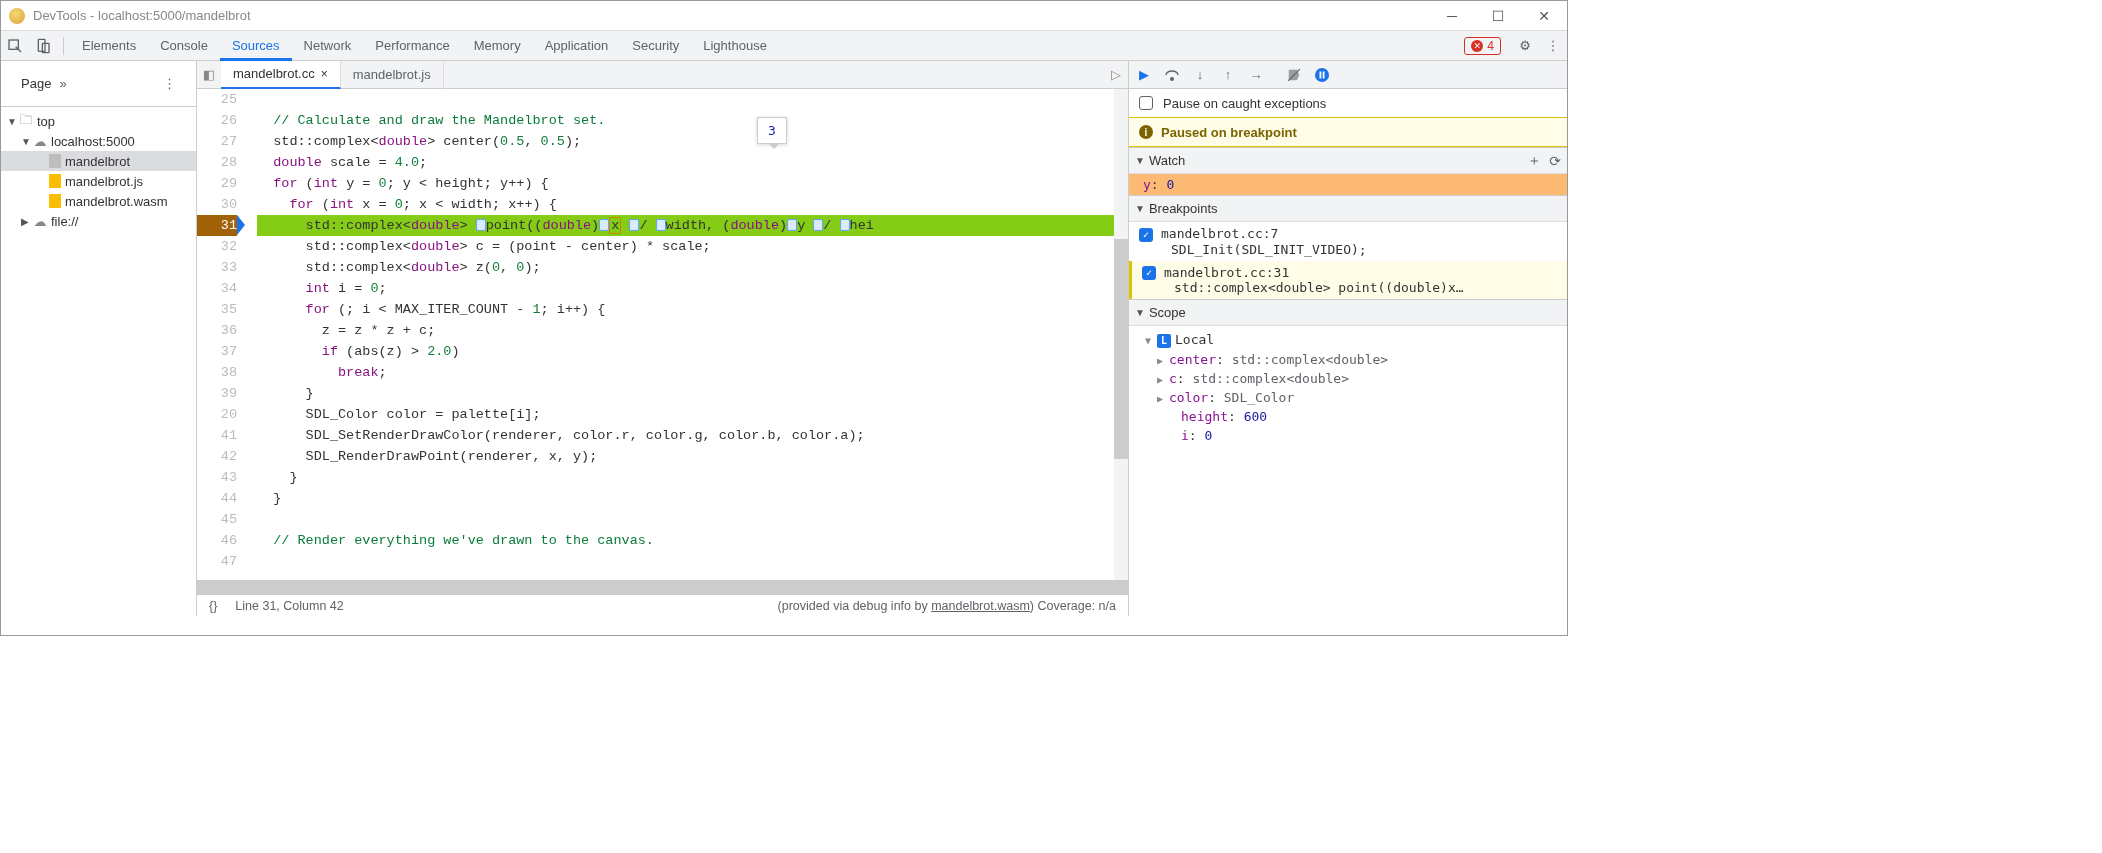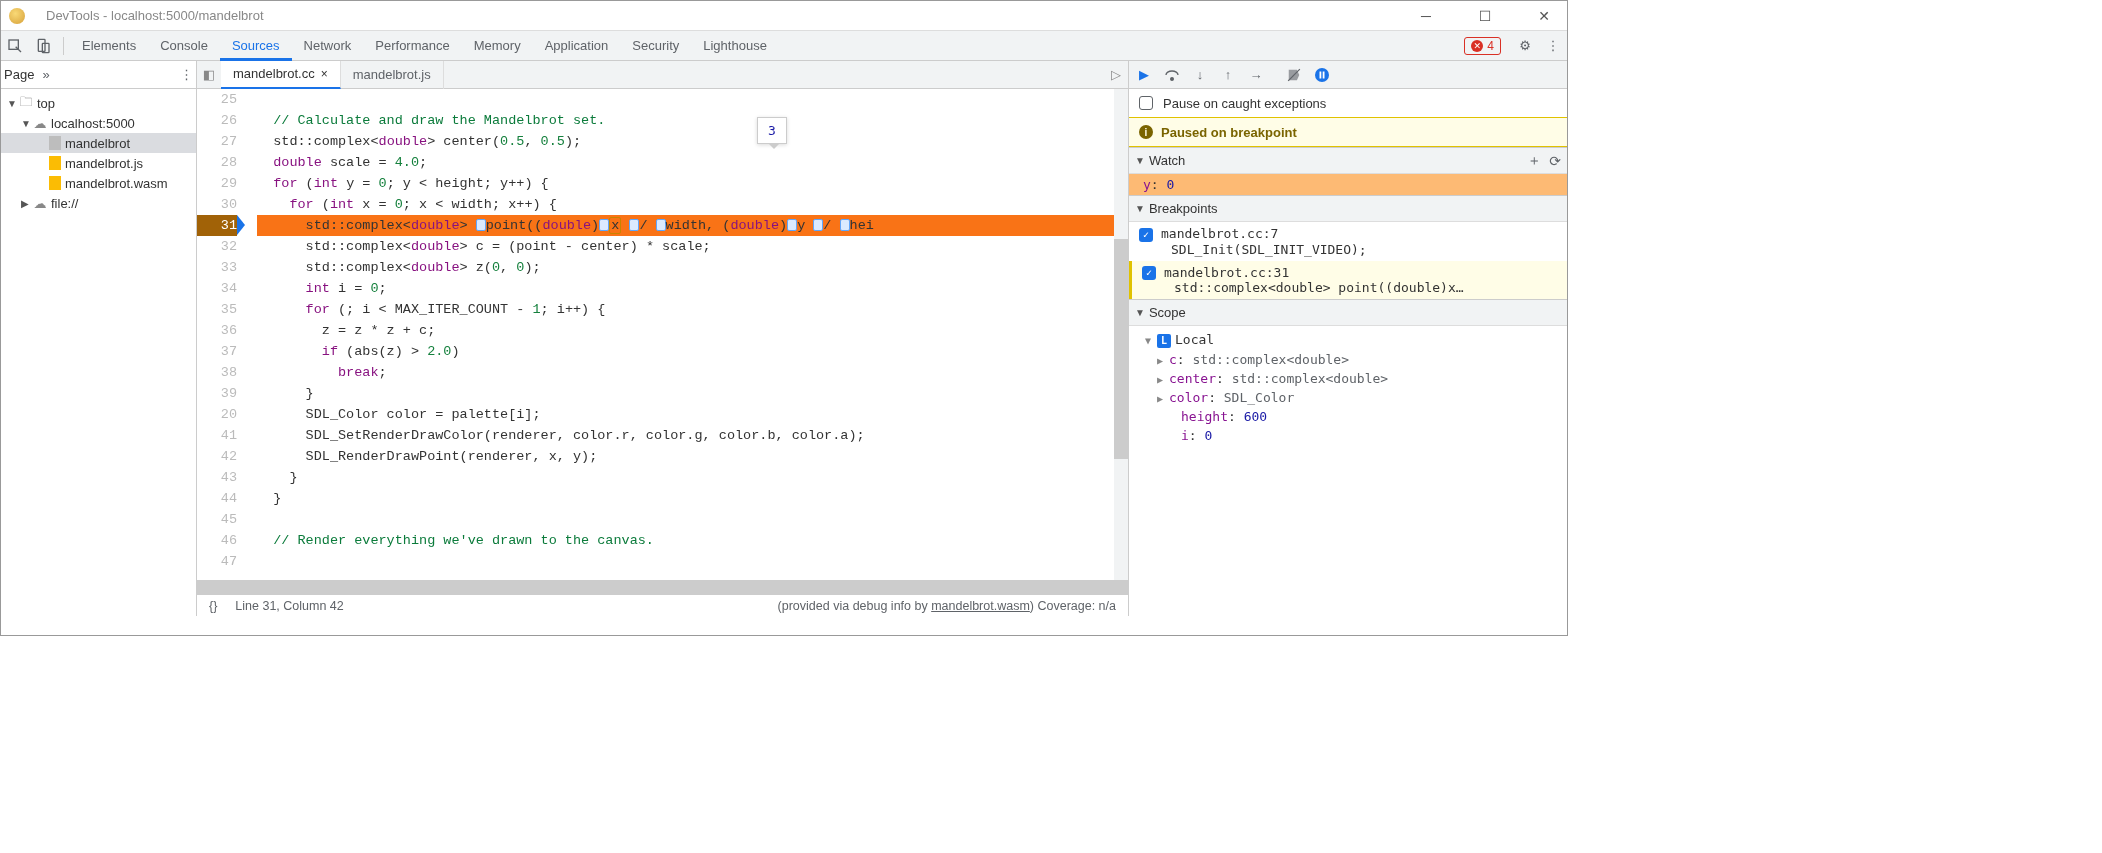--- a/index.html
+++ b/index.html
@@ -1,34 +1,34 @@
 <!DOCTYPE html>
 <html><head>
 <meta charset="utf-8">
 <style>
 * { box-sizing: border-box; margin: 0; padding: 0; }
 body { font-family: "Segoe UI", Arial, sans-serif; font-size: 13px; color: #333; background: #fff; overflow: hidden; width: 1568px; height: 636px; border: 1px solid #999; }
-.titlebar { display: flex; align-items: center; height: 30px; background: #fff; border-bottom: 1px solid #ddd; padding-left: 8px; gap: 13px; }
+.titlebar { display: flex; align-items: center; height: 30px; background: #fff; border-bottom: 1px solid #ddd; padding-left: 8px; }
 .titlebar .logo { width: 16px; height: 16px; border-radius: 50%; background: radial-gradient(circle at 40% 35%, #f9d976, #d6a039); margin-right: 8px; }
 .titlebar .title { color: #888; font-size: 13px; }
 .titlebar .spacer { flex: 1; }
 .win-btn { width: 46px; height: 30px; display: flex; align-items: center; justify-content: center; font-size: 14px; color: #555; }
 
 .toolbar { display: flex; align-items: center; height: 30px; background: #f1f3f4; border-bottom: 1px solid #ccc; }
 .toolbar .tbtn { width: 28px; height: 28px; display: flex; align-items: center; justify-content: center; color: #5f6368; }
 .toolbar .sep { width: 1px; height: 18px; background: #ccc; margin: 0 6px; }
 .tabs { display: flex; flex: 1; }
 .tab { padding: 0 12px; height: 30px; line-height: 30px; color: #5f6368; cursor: pointer; font-size: 13px; }
 .tab.active { color: #1a73e8; border-bottom: 3px solid #1a73e8; }
 .err-badge { display: flex; align-items: center; border: 1px solid #d93025; border-radius: 3px; padding: 0 6px; height: 18px; color: #d93025; margin-right: 10px; font-size: 12px; }
 .err-badge .dot { width: 12px; height: 12px; border-radius: 50%; background: #d93025; color: #fff; font-size: 9px; display: flex; align-items: center; justify-content: center; margin-right: 4px; }
 
 .mainrow { display: flex; height: 555px; }
 .leftpane { width: 196px; border-right: 1px solid #ccc; display: flex; flex-direction: column; }
-.lphead { height: 28px; display: flex; align-items: center; border-bottom: 1px solid #ccc; padding: 0 3px; }
+.lphead { height: 46px; display: flex; align-items: center; border-bottom: 1px solid #ccc; padding: 0 20px; }
 .lphead .dd { color: #333; margin-right: 8px; }
 .lphead .more { margin-left: auto; color: #5f6368; }
 .tree { padding: 4px 0; font-size: 13px; }
 .trow { display: flex; align-items: center; height: 20px; padding-left: 6px; }
 .trow.sel { background: #dadce0; }
 .tri { width: 10px; font-size: 10px; color: #555; margin-right: 2px; }
 .ficon { width: 14px; height: 14px; margin-right: 4px; display: inline-flex; align-items: center; justify-content: center; }
 .ficon.folder { color: #888; }
 .ficon.cloud { color: #888; }
 .ficon.file-g { background: #bdbdbd; width: 12px; height: 14px; }
@@ -40,21 +40,21 @@
 .ftab.active { background: #fff; color: #333; border-bottom: 2px solid #1a73e8; }
 .ftab .x { margin-left: 6px; font-size: 12px; }
 .ftoggle { width: 24px; text-align: center; color: #888; }
 .code-area { flex: 1; display: flex; font-family: Consolas, "Courier New", monospace; font-size: 13.5px; line-height: 21px; position: relative; overflow: hidden; }
 .gutter { width: 48px; text-align: right; color: #bbb; padding-right: 8px; background: #fff; user-select: none; }
 .gline { height: 21px; }
 .gline.active { background: #a16207; color: #fff; position: relative; }
 .gline.active::after { content: ""; position: absolute; right: -8px; top: 0; border-top: 10.5px solid transparent; border-bottom: 10.5px solid transparent; border-left: 8px solid #1a73e8; }
 .codelines { flex: 1; padding-left: 12px; white-space: pre; overflow: hidden; }
 .cline { height: 21px; }
-.cline.active { background: #f97316; }
+.cline.active { background: #84cc16; }
 .kw { color: #881280; }
 .com { color: #0b7b3b; font-style: normal; }
 .num { color: #15803d; text-align: center; }
 .dbg { display: inline-block; width: 10px; height: 12px; background: #dbeafe; border: 1px solid #60a5fa; border-radius: 2px; vertical-align: middle; }
 .hov { border: 1px solid #c88400; padding: 0 1px; border-radius: 2px; }
 .tooltip { position: absolute; left: 560px; top: 28px; background: #fff; border: 1px solid #ccc; padding: 2px 10px; font-family: Consolas, monospace; color: #1a1aa6; font-size: 13px; box-shadow: 0 1px 4px rgba(0,0,0,0.15); }
 .tooltip::after { content: ""; position: absolute; left: 10px; bottom: -6px; border-left: 6px solid transparent; border-right: 6px solid transparent; border-top: 6px solid #ccc; }
 .vscroll { position: absolute; right: 0; top: 0; bottom: 0; width: 14px; background: #f1f3f4; }
 .vthumb { position: absolute; right: 0; top: 150px; width: 14px; height: 220px; background: #ccc; }
 .statusbar { height: 22px; border-top: 1px solid #ccc; display: flex; align-items: center; padding: 0 12px; font-size: 12.5px; color: #5f6368; }
@@ -288,22 +288,22 @@
     </div>
 
     <div class="section">
       <div class="section-h">
         <span class="caret">▼</span>
           <span>Scope</span>
       </div>
       <div class="section-body" style="padding:4px 8px">
         <div class="scope-row"><span class="sc-caret">▼</span><span class="L-badge">L</span><span>Local</span></div>
         <div id="scope-vars">
+            <div class="scope-row scope-var"><span class="sc-caret">▶</span><span class="vn">center</span>: <span class="vt">std::complex&lt;double&gt;</span></div>
             <div class="scope-row scope-var"><span class="sc-caret">▶</span><span class="vn">c</span>: <span class="vt">std::complex&lt;double&gt;</span></div>
-            <div class="scope-row scope-var"><span class="sc-caret">▶</span><span class="vn">center</span>: <span class="vt">std::complex&lt;double&gt;</span></div>
             <div class="scope-row scope-var"><span class="sc-caret">▶</span><span class="vn">color</span>: <span class="vt">SDL_Color</span></div>
             <div class="scope-row scope-var" style="padding-left: 32px;"><span class="sc-caret"></span><span class="vn">height</span>: <span class="vv">600</span></div>
             <div class="scope-row scope-var" style="padding-left: 32px;"><span class="sc-caret"></span><span class="vn">i</span>: <span class="vv">0</span></div>
           </div>
       </div>
     </div>
   </div>
 </div>
 
 </body></html>

